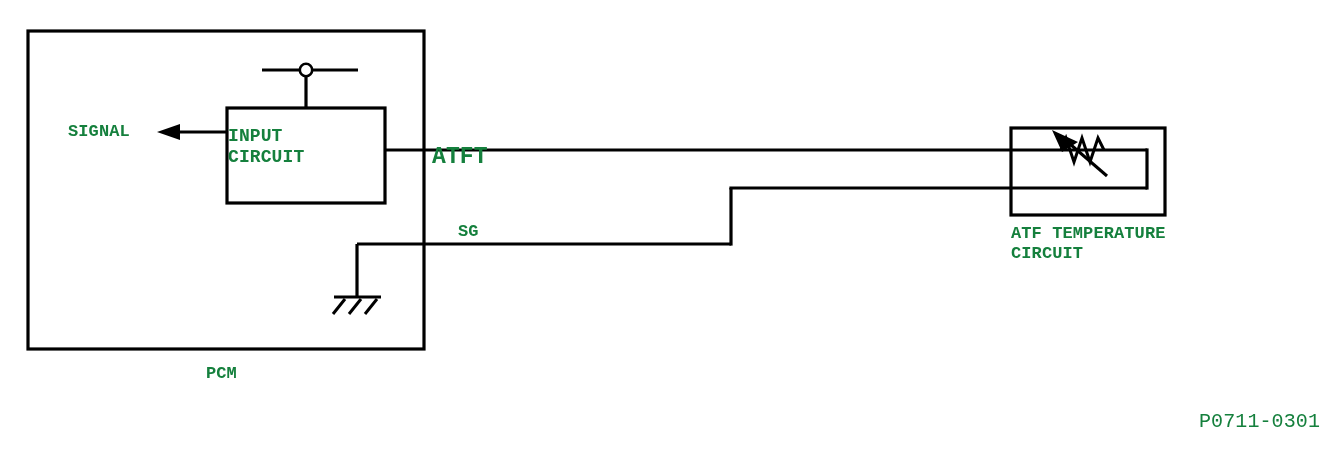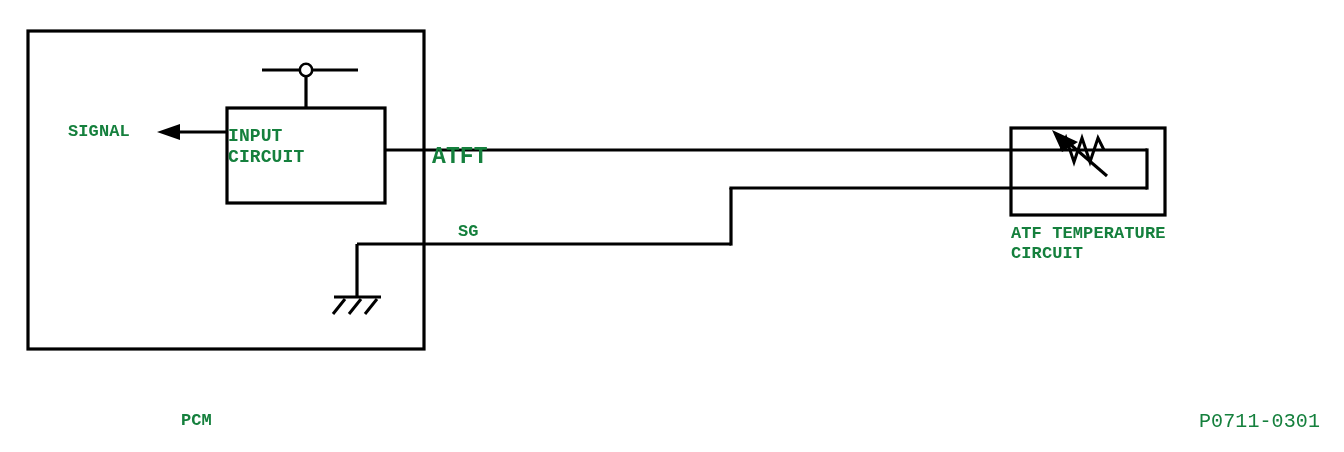--- a/index.html
+++ b/index.html
@@ -56,21 +56,21 @@
     font-family: Liberation Mono, monospace;
     font-weight: bold;
     color: #15803d;
     white-space: pre;
     line-height: 1.18;
     letter-spacing: 0.1px;
   }
   .lbl-signal   { left: 68px;   top: 122px; font-size: 17px; }
   .lbl-atft     { left: 432px;  top: 144px; font-size: 23px; }
   .lbl-sg       { left: 434px;  top: 222px; font-size: 17px; margin-left: 24px; }
-  .lbl-pcm      { left: 181px;  top: 364px; font-size: 17px; margin-top: 47px; }
+  .lbl-pcm      { left: 206px;  top: 364px; font-size: 17px; }
   .lbl-sensor   { left: 1011px; top: 224px; font-size: 17px; }
   .lbl-inputckt {
     left: 228px; top: 126px;
     width: 157px;
     font-size: 18px;
     text-align: left;
   }
   .lbl-ref {
     left: 1199px; top: 410px;
     font-size: 20px;

